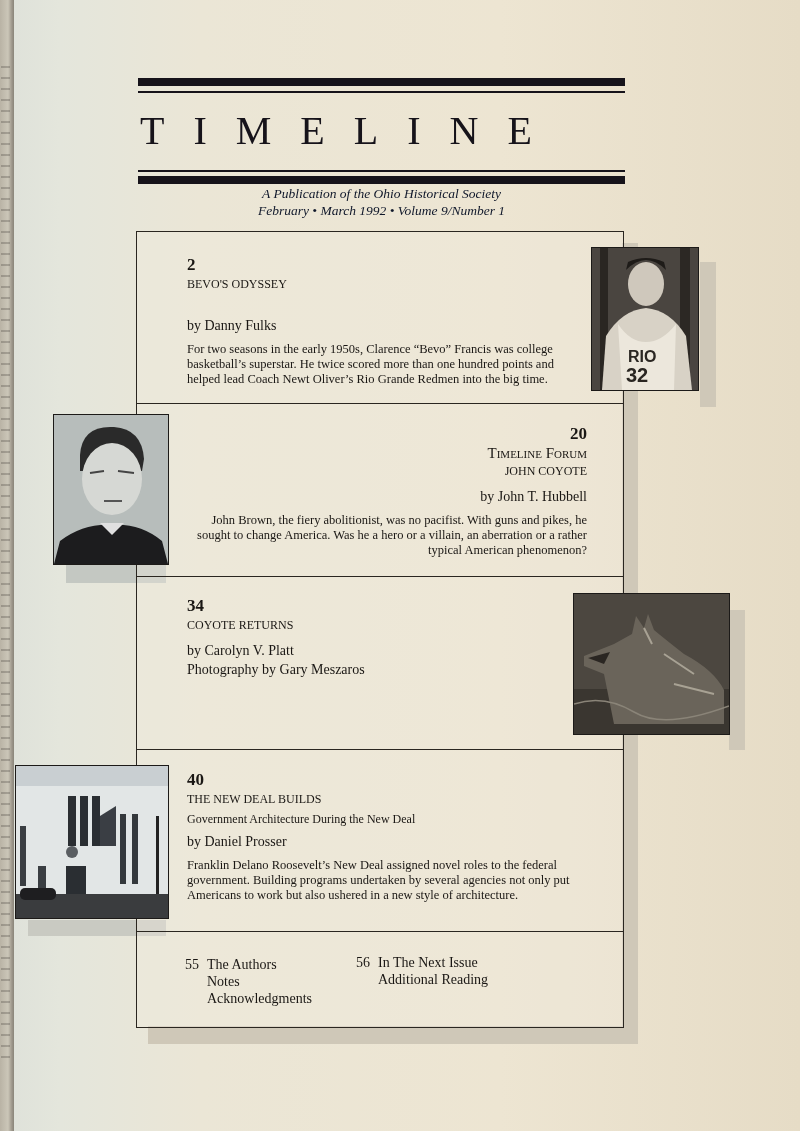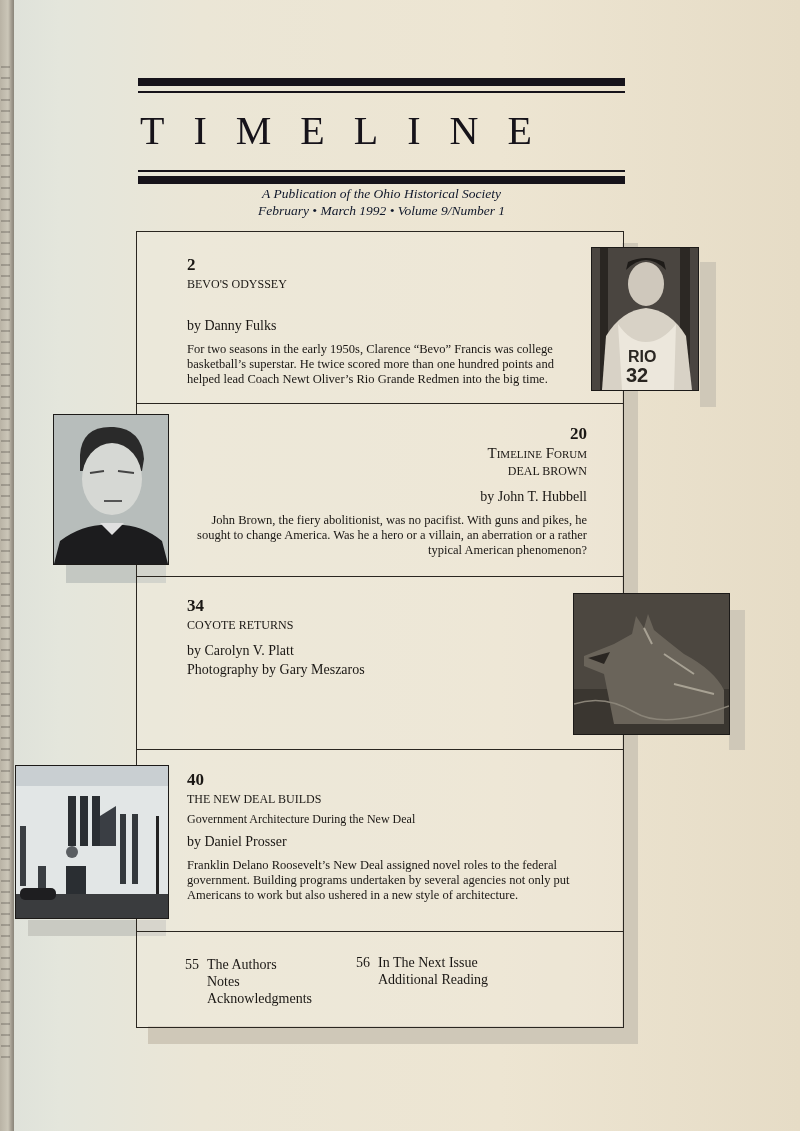--- a/index.html
+++ b/index.html
@@ -82,21 +82,21 @@
       <div class="hd">BEVO'S ODYSSEY</div>
       <div class="by" style="margin-top:24px">by Danny Fulks</div>
       <div class="desc">For two seasons in the early 1950s, Clarence “Bevo” Francis was college basketball’s superstar.  He twice scored more than one hundred points and helped lead Coach Newt Oliver’s Rio Grande Redmen into the big time.</div>
     </div>
   </div>
 
   <div class="section" style="top:172px; height:172px;">
     <div class="content" style="top:20px;text-align:right;">
       <div class="pg">20</div>
       <div class="sc">Timeline Forum</div>
-      <div class="hd">DEAL BROWN</div>
+      <div class="hd">JOHN COYOTE</div>
       <div class="by" style="margin-top:8px">by John T. Hubbell</div>
       <div class="desc">John Brown, the fiery abolitionist, was no pacifist.  With guns and pikes, he sought to change America.  Was he a hero or a villain, an aberration or a rather typical American phenomenon?</div>
     </div>
   </div>
 
   <div class="section" style="top:345px; height:172px;">
     <div class="content" style="top:19px;">
       <div class="pg">34</div>
       <div class="hd">COYOTE RETURNS</div>
       <div class="by" style="margin-top:8px">by Carolyn V. Platt</div>

